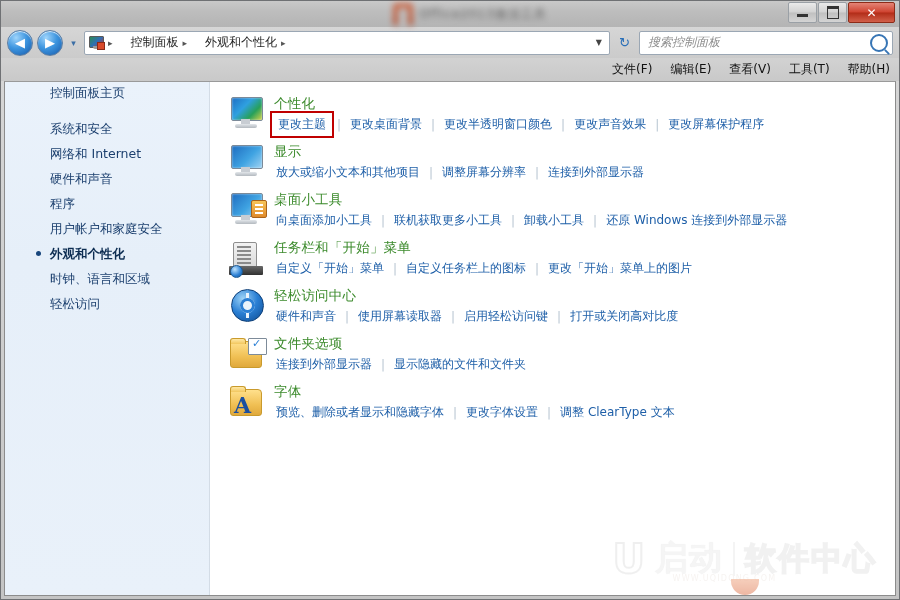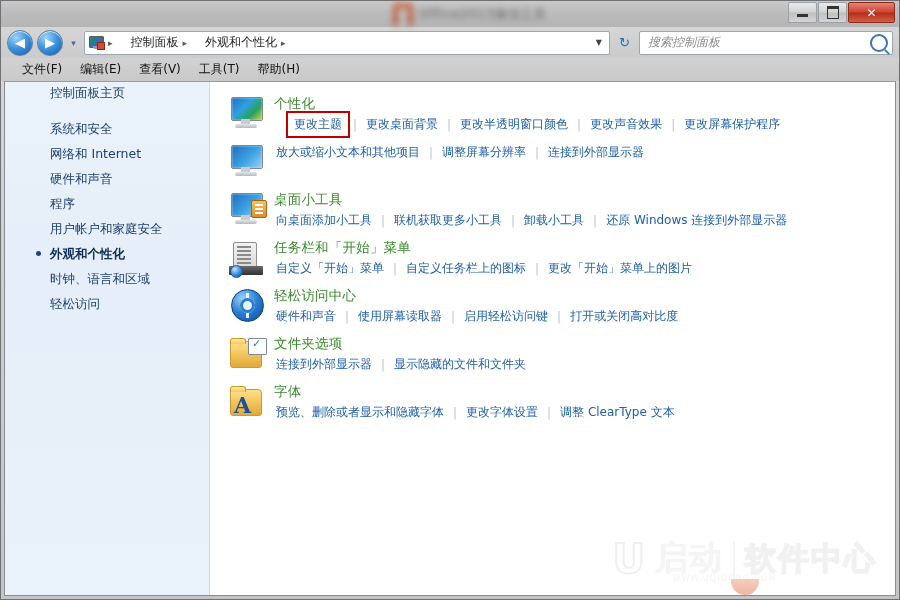--- a/index.html
+++ b/index.html
@@ -150,20 +150,21 @@
     content:"";position:absolute;right:-4px;bottom:-3px;width:6px;height:2px;
     background:#3775b5;transform:rotate(45deg);
   }
 
   
   #menubar {
     flex: 0 0 23px;
     display:flex; align-items:center;
     padding-left: 12px;
     background: linear-gradient(180deg,#d2d2d2 0%, #c9c9c9 100%);
+    justify-content: flex-end;
   }
   .menuitem {
     font-size:12px;color:#111; padding: 2px 9px; border-radius:2px;
   }
 
   
   #bodyrow {
     flex: 1 1 auto;
     display:flex;
     margin: 0 3px 3px 3px;
@@ -216,21 +217,20 @@
   .cat-links { display:flex; align-items:center; flex-wrap:wrap; }
   .cat-link {
     font-size: 12px; color:#1e5fa8; padding: 1px 2px;
     white-space: nowrap;
   }
   .link-sep { color:#b9c6d2; padding: 0 7px; font-size:12px; }
   .cat-link.highlighted {
     outline: 2px solid #c00000;
     outline-offset: 2px;
     padding: 1px 4px;
-    margin-left: 16px;
   }
 
   
   .mon-screen {
     position:absolute;left:3px;top:1px;width:30px;height:22px;
     border:1px solid #7b8a99;border-radius:2px;
     background:linear-gradient(135deg,#1e6fc4 0%,#2fa0e0 40%,#27a05a 70%,#d2d24a 100%);
     box-shadow: inset 0 0 2px rgba(255,255,255,.7);
   }
   .mon-stand {
@@ -437,20 +437,21 @@
         </div>
       </div>
 
       <div class="category">
         <div class="cat-icon">
           <span class="mon-screen plain"></span>
           <span class="mon-stand"></span>
           <span class="mon-foot"></span>
         </div>
         <div class="cat-body">
+          <div class="cat-title">显示</div>
           <div class="cat-links">
             <span class="cat-link">放大或缩小文本和其他项目</span>
             <span class="link-sep">|</span>
             <span class="cat-link">调整屏幕分辨率</span>
             <span class="link-sep">|</span>
             <span class="cat-link">连接到外部显示器</span>
           </div>
         </div>
       </div>
 

